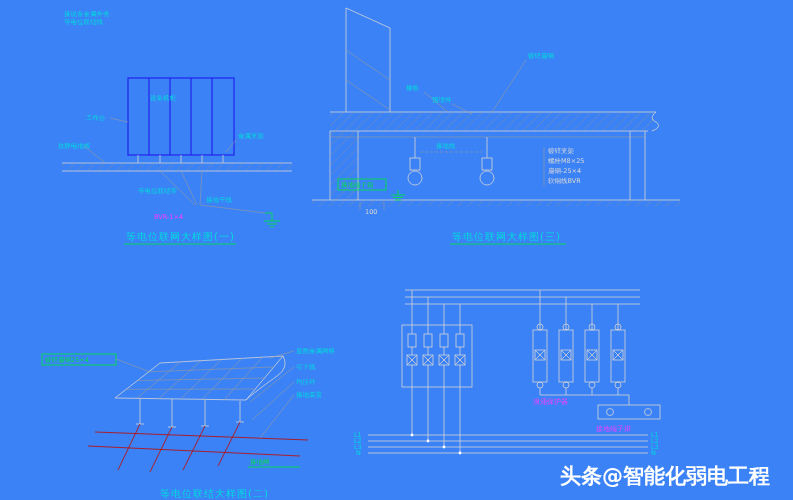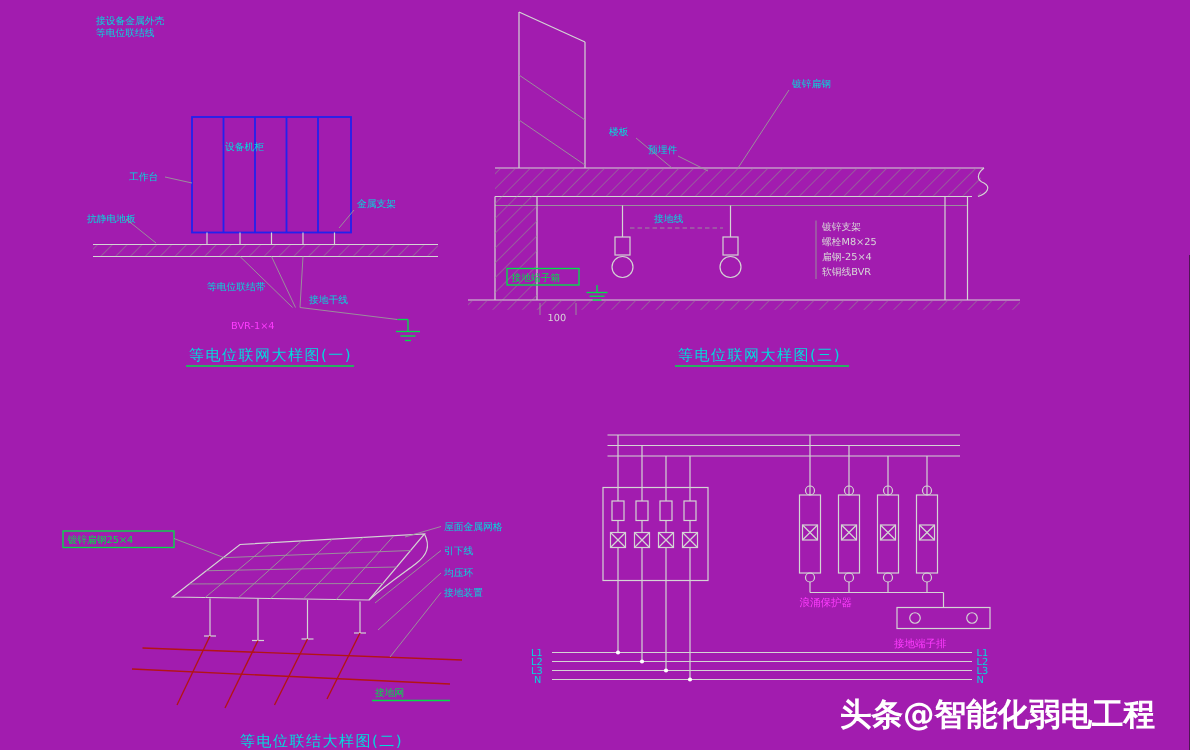--- a/index.html
+++ b/index.html
@@ -1,16 +1,16 @@
 <!DOCTYPE html>
 <html><head>
 <meta charset="utf-8">
 <style>
   html,body{margin:0;padding:0;background:#111;}
-  #stage{position:relative;width:793px;height:500px;background:#a21caf;overflow:hidden;}
+  #stage{position:relative;width:793px;height:500px;background:#3b82f6;overflow:hidden;}
   svg{display:block;}
   text{font-family:"DejaVu Sans",sans-serif;}
   .t6{font-size:6.5px;}
   .t7{font-size:7px;}
   .c-cy{fill:#00dcdc;}
   .c-w{fill:#d8d8d8;}
   .c-g{fill:#00e048;}
   .c-m{fill:#ff3cff;}
   .t-title{font-size:10px;fill:#00dcdc;letter-spacing:1px;}
   .wm{font-size:21px;font-weight:bold;fill:#ffffff;}

